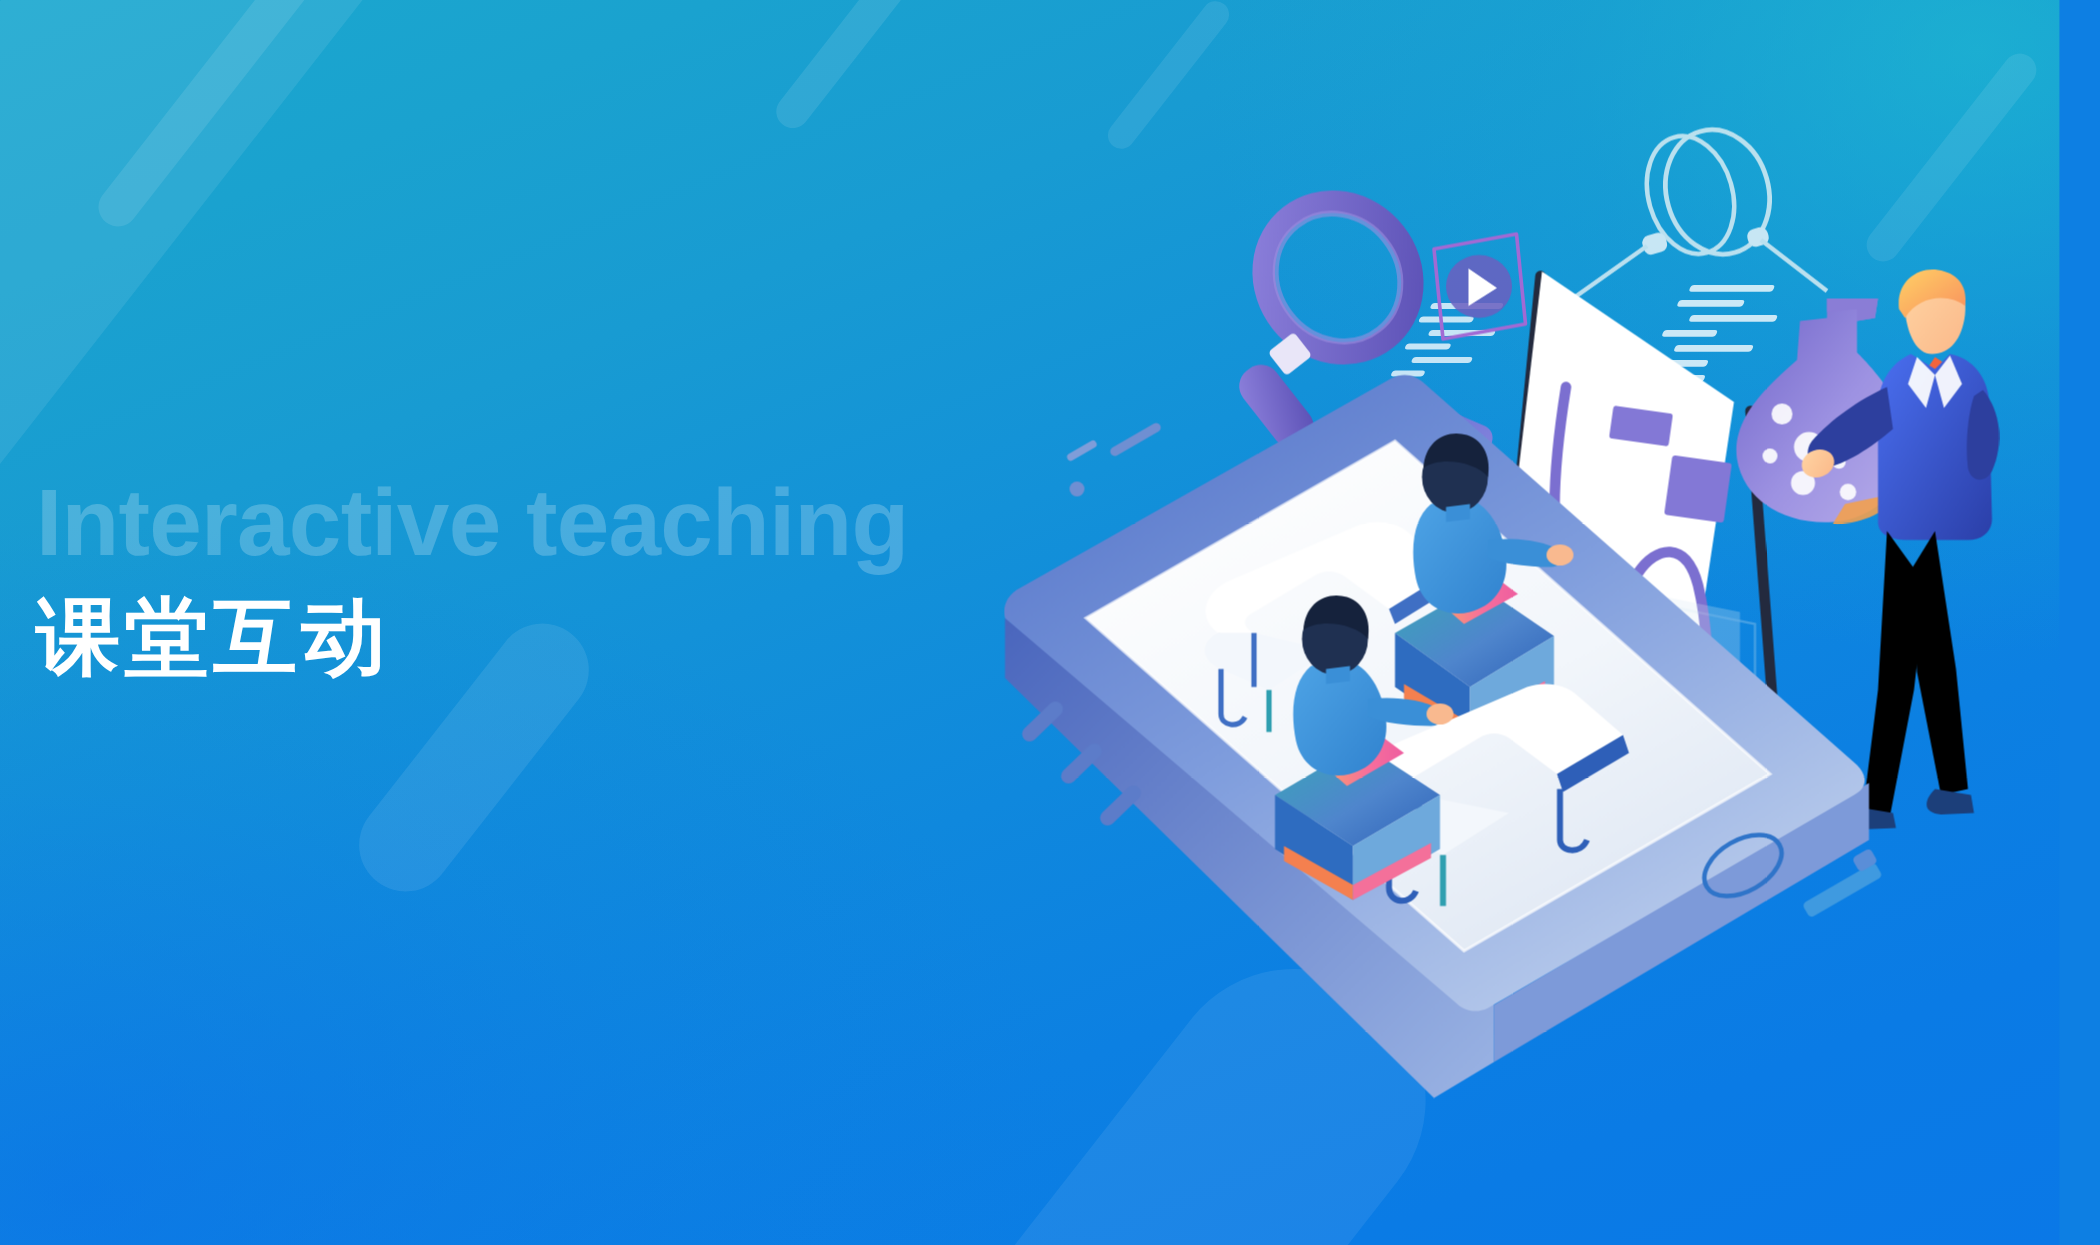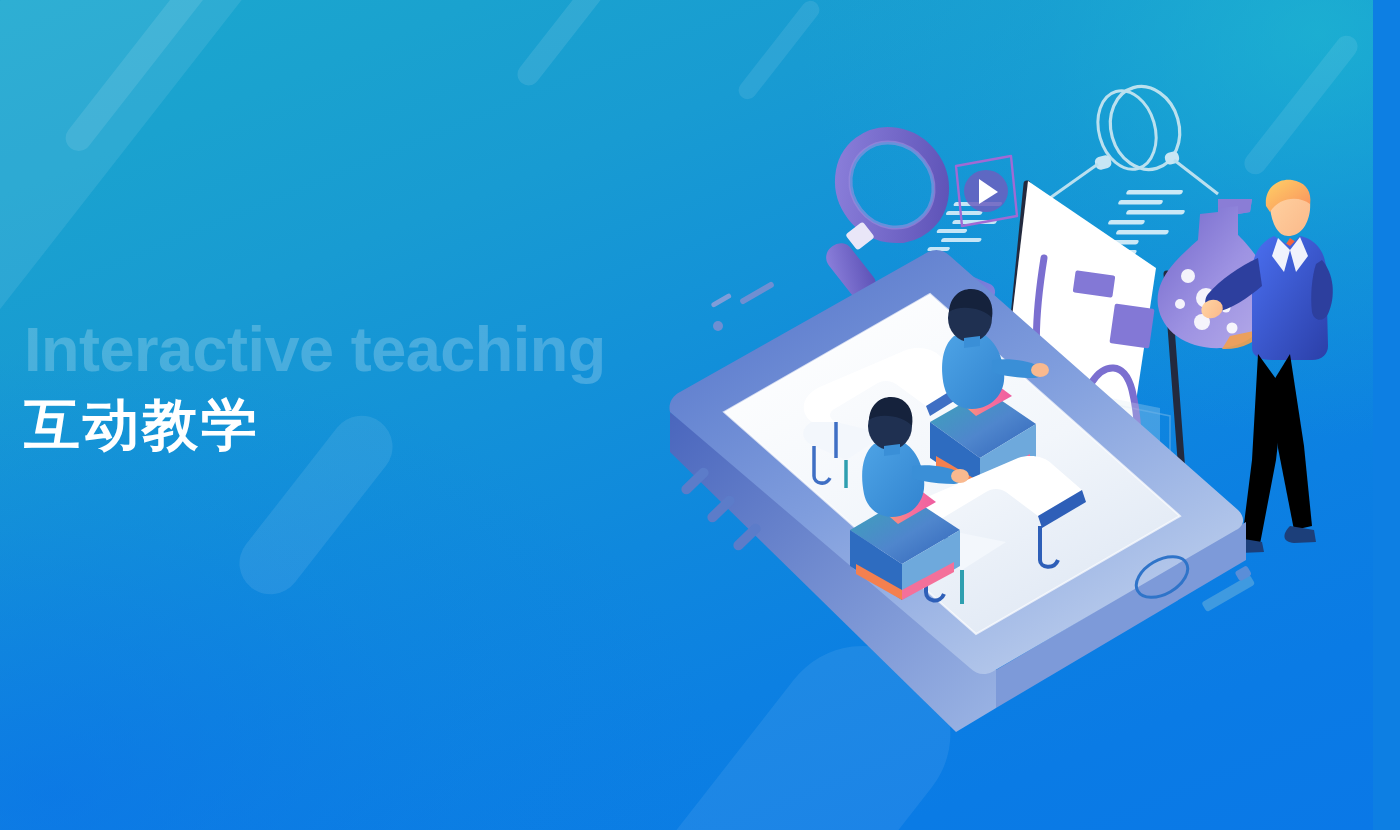--- a/index.html
+++ b/index.html
@@ -119,21 +119,21 @@
   <div class="stripe stripe-1"></div>
   <div class="stripe stripe-2"></div>
   <div class="stripe stripe-3"></div>
   <div class="stripe stripe-4"></div>
   <div class="stripe stripe-5"></div>
   <div class="stripe stripe-6"></div>
   <div class="stripe stripe-7"></div>
 
   <div class="text-block">
     <div class="ghost-title">Interactive teaching</div>
-    <h1 class="main-title">互动教学</h1>
+    <h1 class="main-title">课堂互动</h1>
   </div>
 
   <div class="illustration">
     <svg viewBox="0 0 700 700" xmlns="http://www.w3.org/2000/svg">
       <defs>
         <linearGradient id="gPurple" x1="0" y1="0" x2="1" y2="1">
           <stop offset="0%" stop-color="#8e82dd"></stop>
           <stop offset="100%" stop-color="#5a4fb4"></stop>
         </linearGradient>
         <linearGradient id="gPurple2" x1="0" y1="0" x2="1" y2="1">

